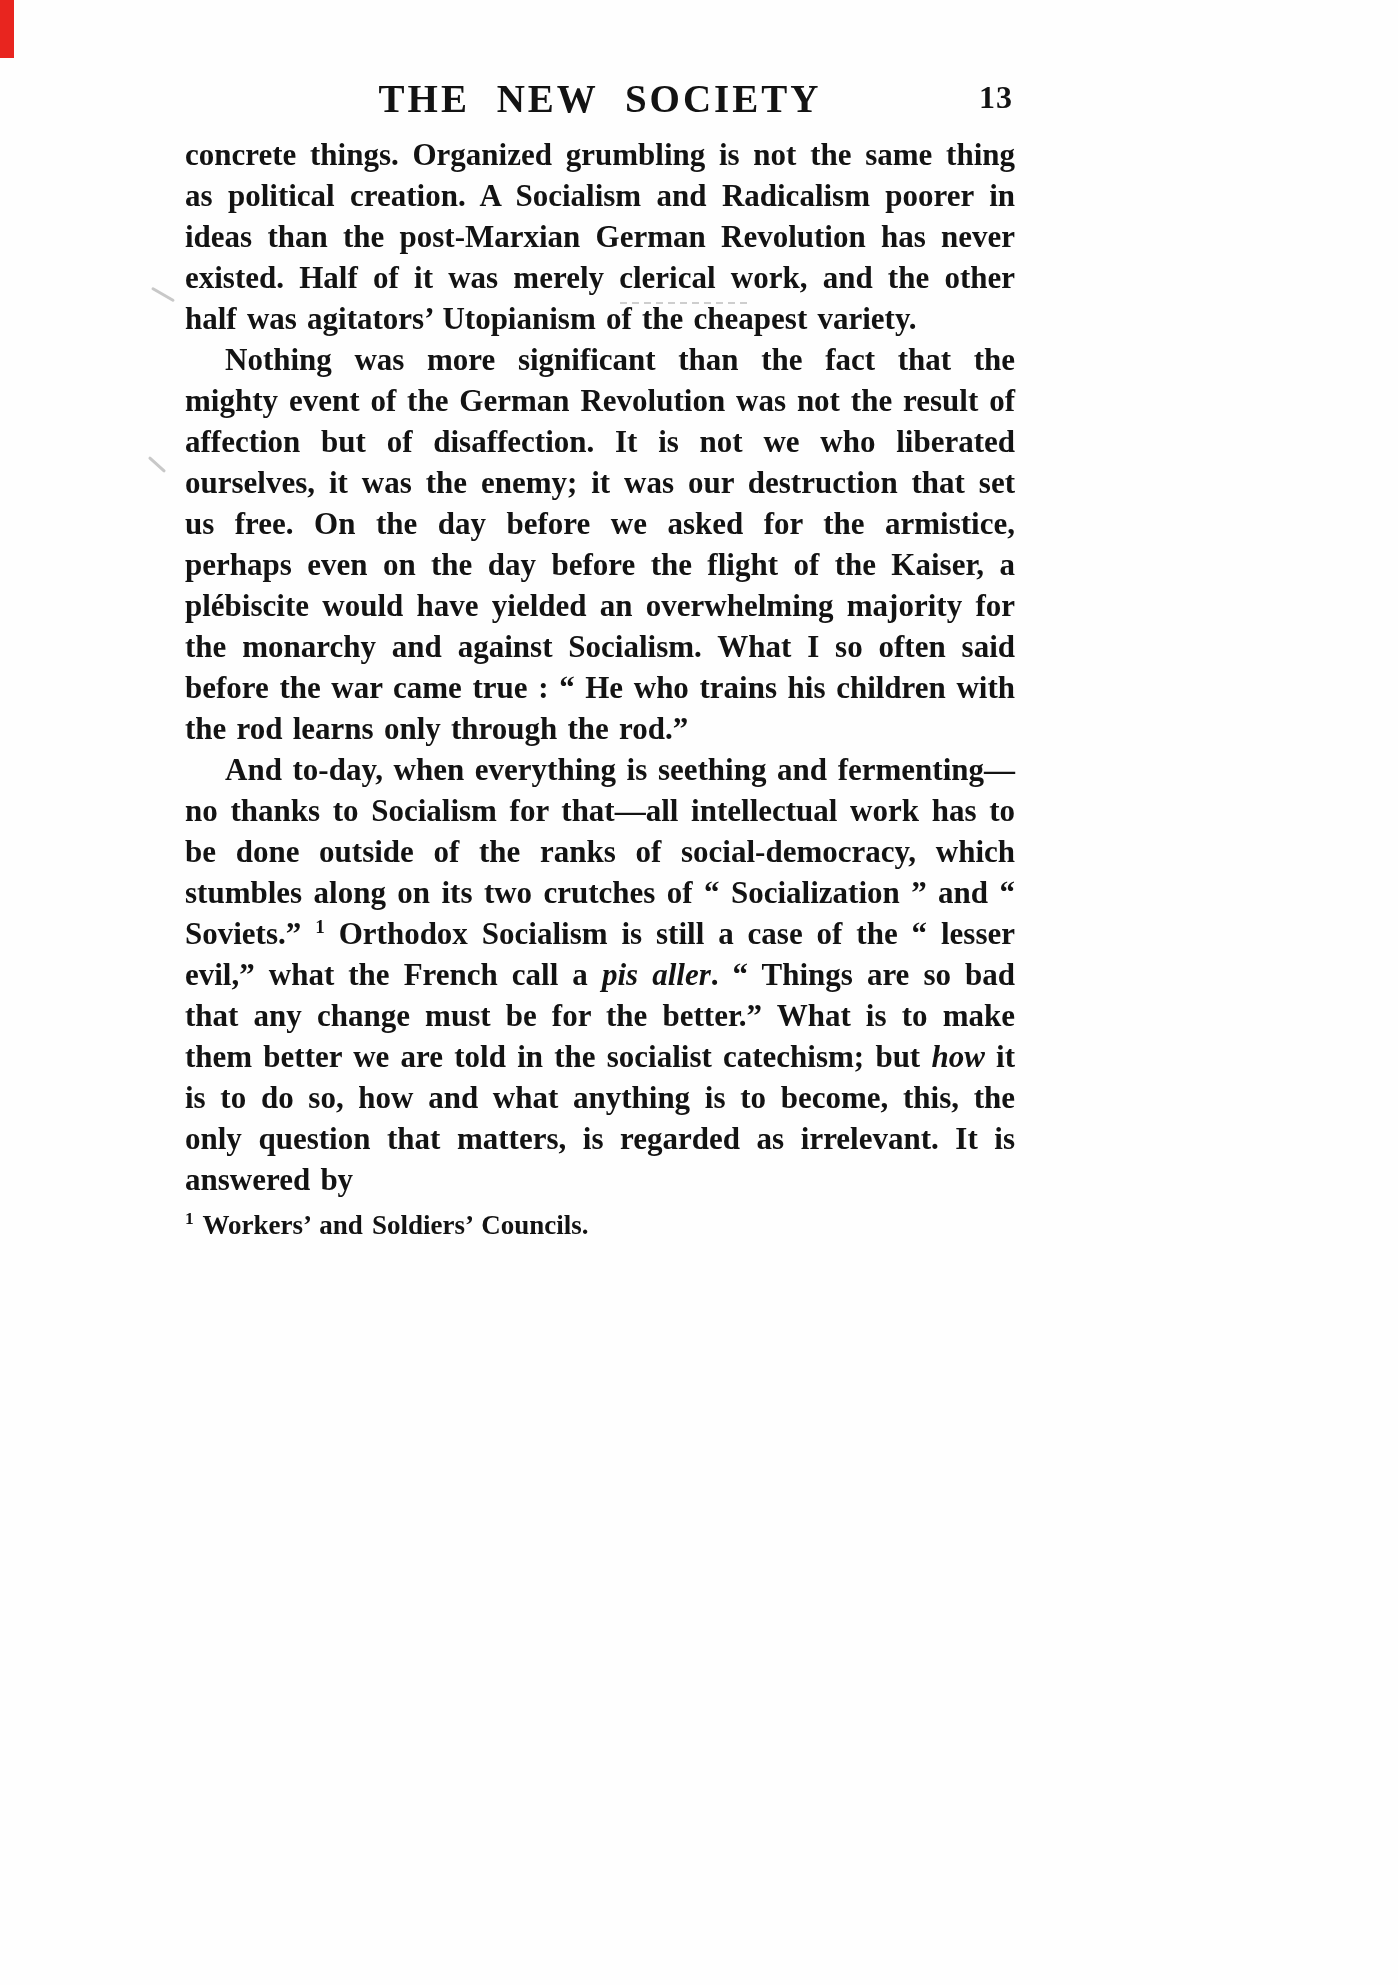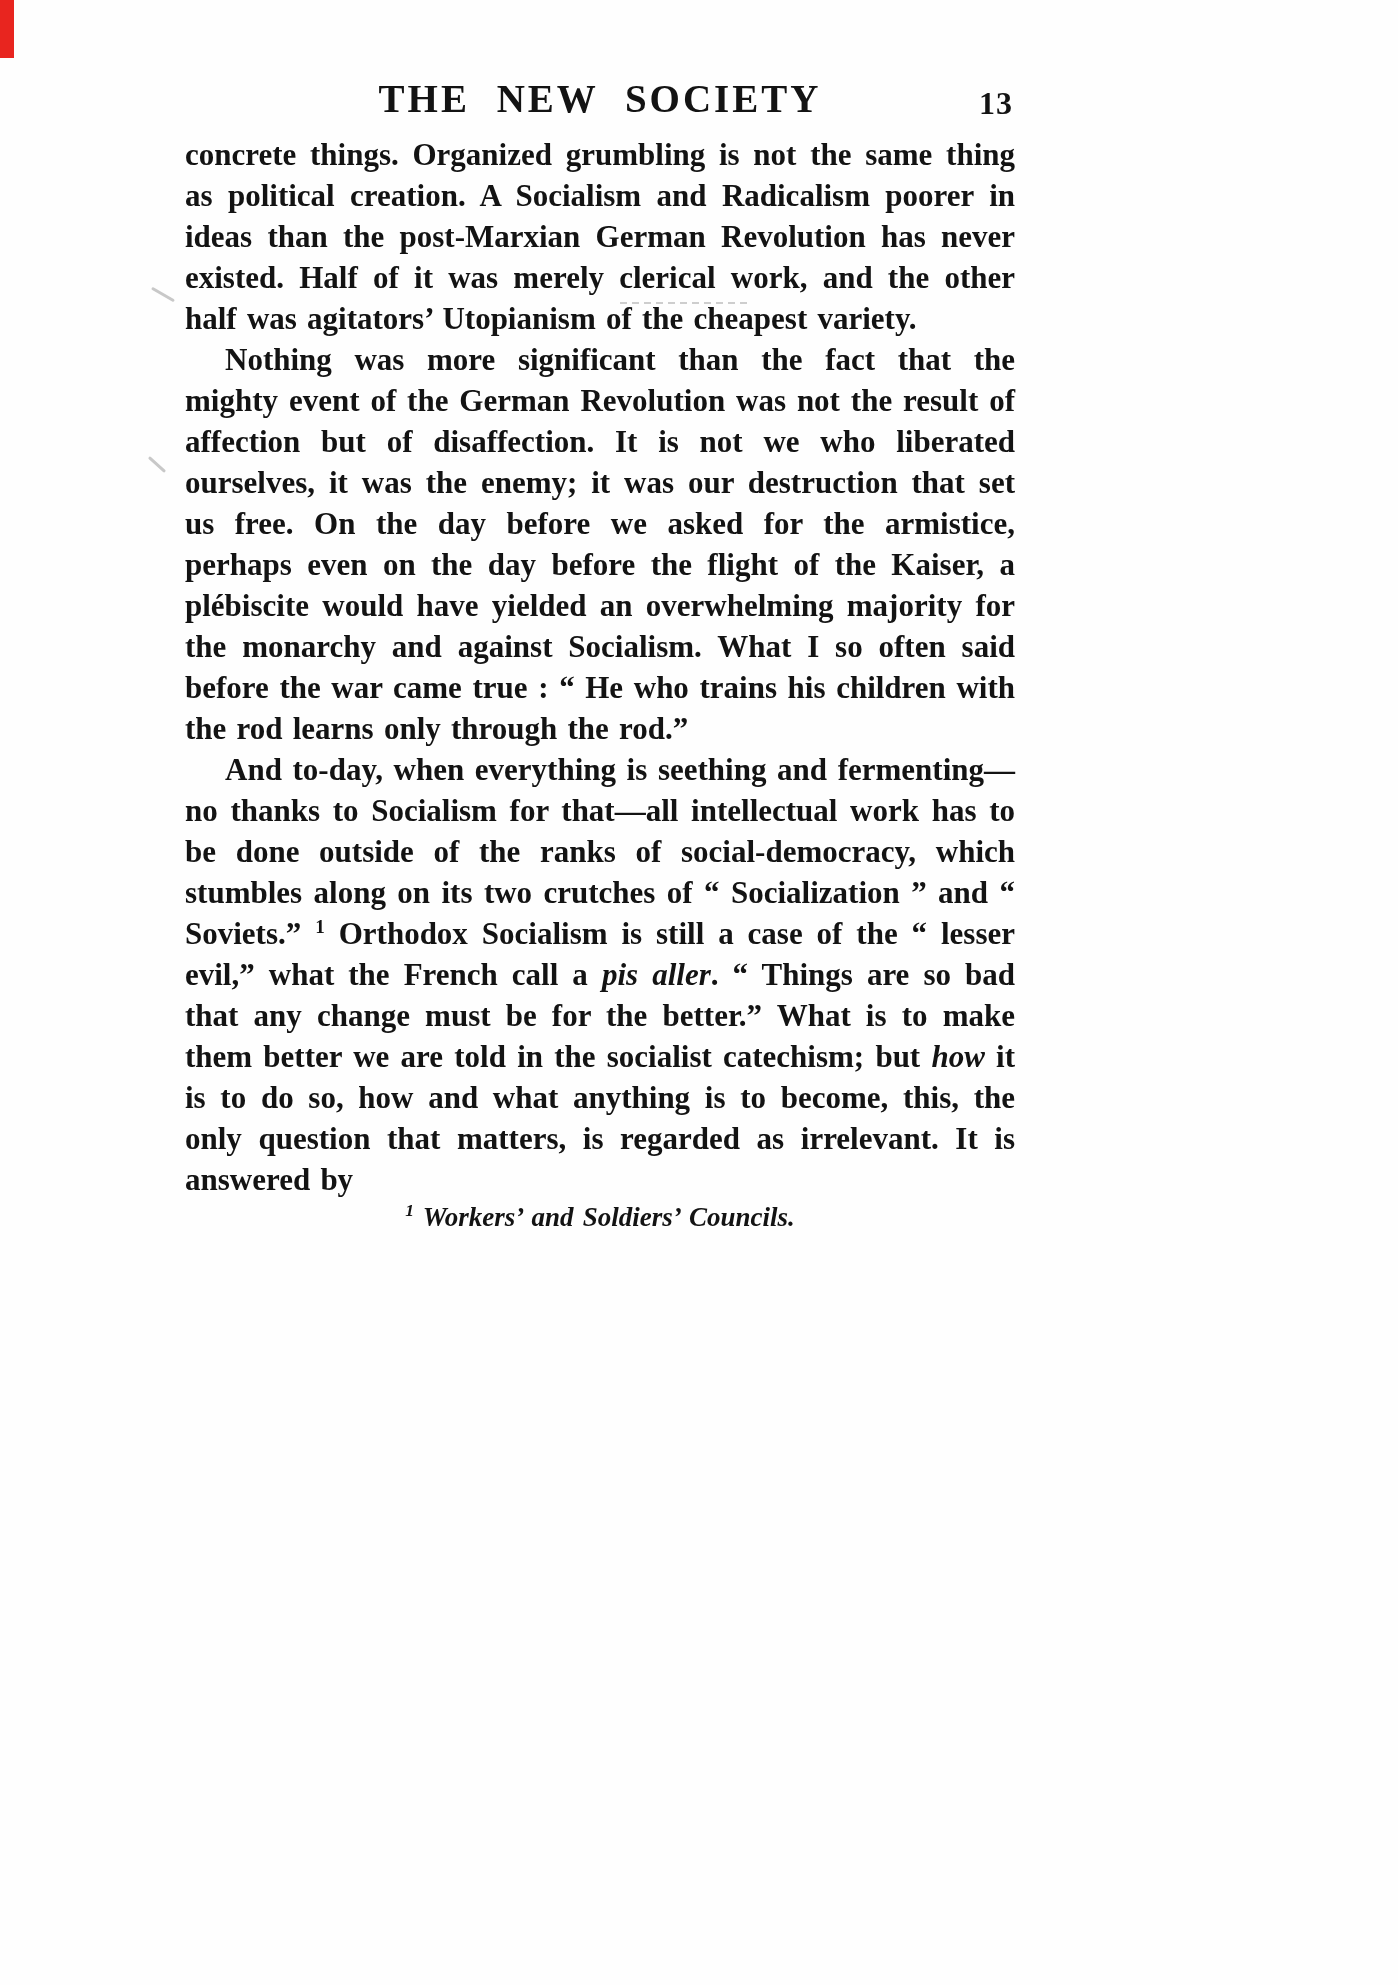--- a/index.html
+++ b/index.html
@@ -54,21 +54,20 @@
     font-size: 39px;
     letter-spacing: 3px;
     word-spacing: 14px;
   }
   .page-number {
     position: absolute;
     right: 2px; top: 3px;
     font-weight: bold;
     font-size: 32px;
     letter-spacing: 1px;
-    margin-top: 6px;
   }
   .text-block {
     position: absolute;
     left: 185px; top: 134px;
     width: 830px;
     font-size: 31px;
     line-height: 41px;
     font-weight: 600;
     text-align: justify;
     word-spacing: 0.08em;
@@ -76,25 +75,24 @@
   .para { margin: 0; }
   .para.indent { text-indent: 40px; }
   .para i { font-style: italic; }
   sup.fn-ref {
     font-size: 0.62em;
     vertical-align: super;
     line-height: 0;
     font-weight: 600;
   }
   .footnote {
-    text-align: center;
     font-size: 27px;
     line-height: 34px;
+    margin-top: 8px;
     font-weight: 600;
-    font-style: italic;
   }
   .footnote sup {
     font-size: 0.65em;
     vertical-align: super;
     line-height: 0;
   }
 </style>
 </head>
 <body>
 

